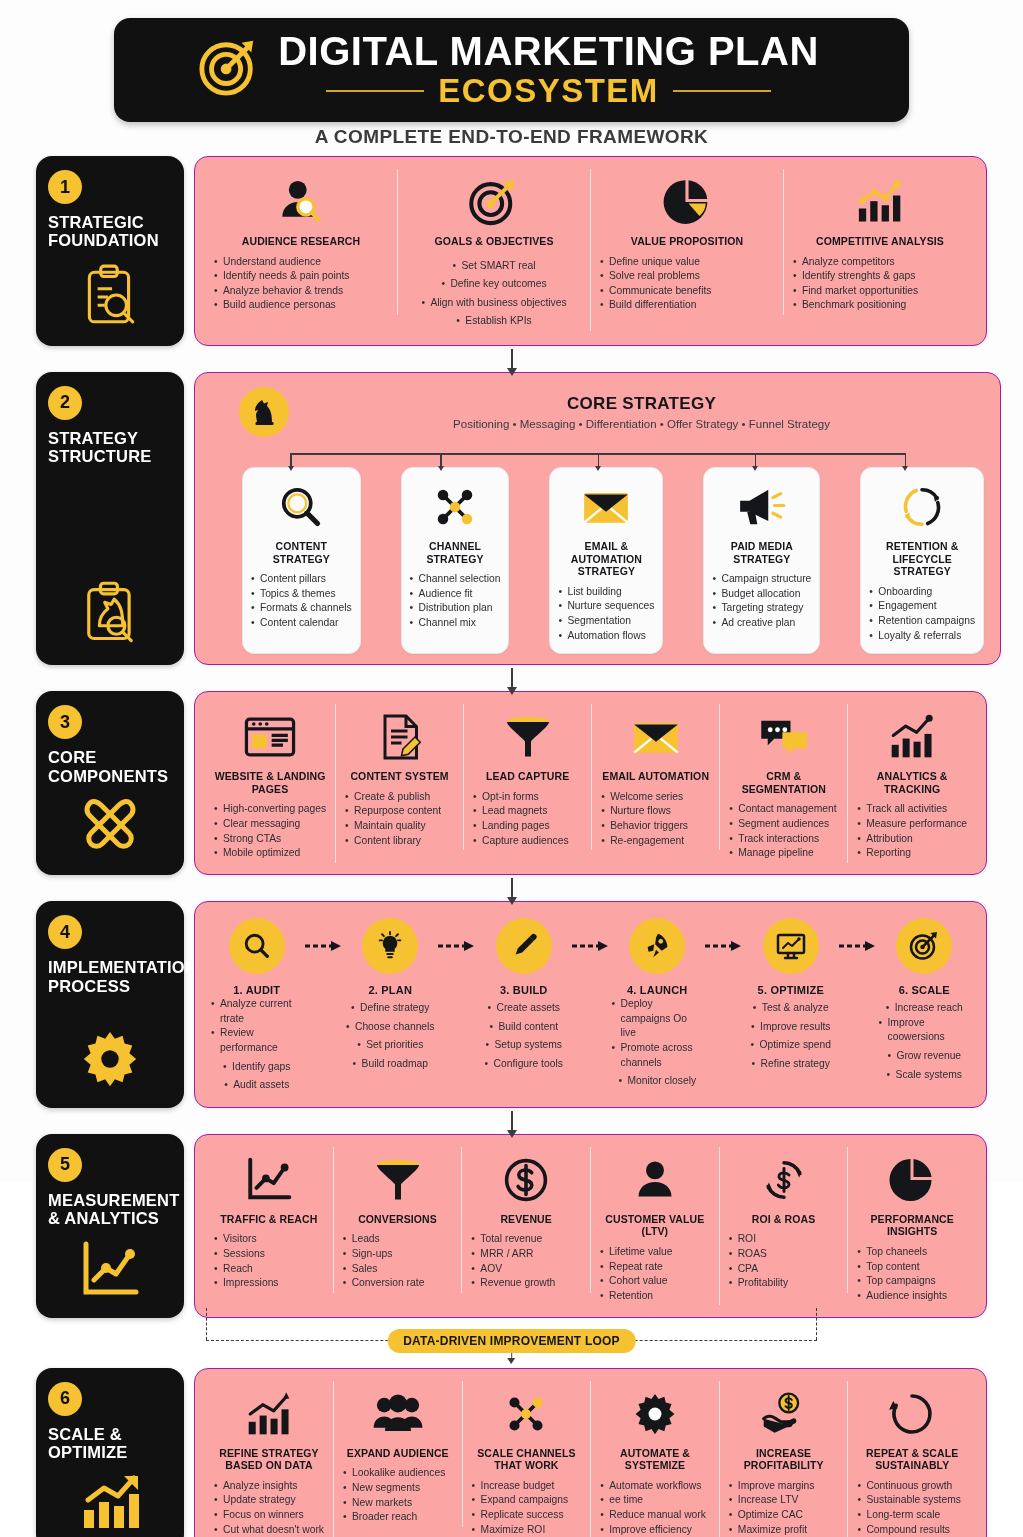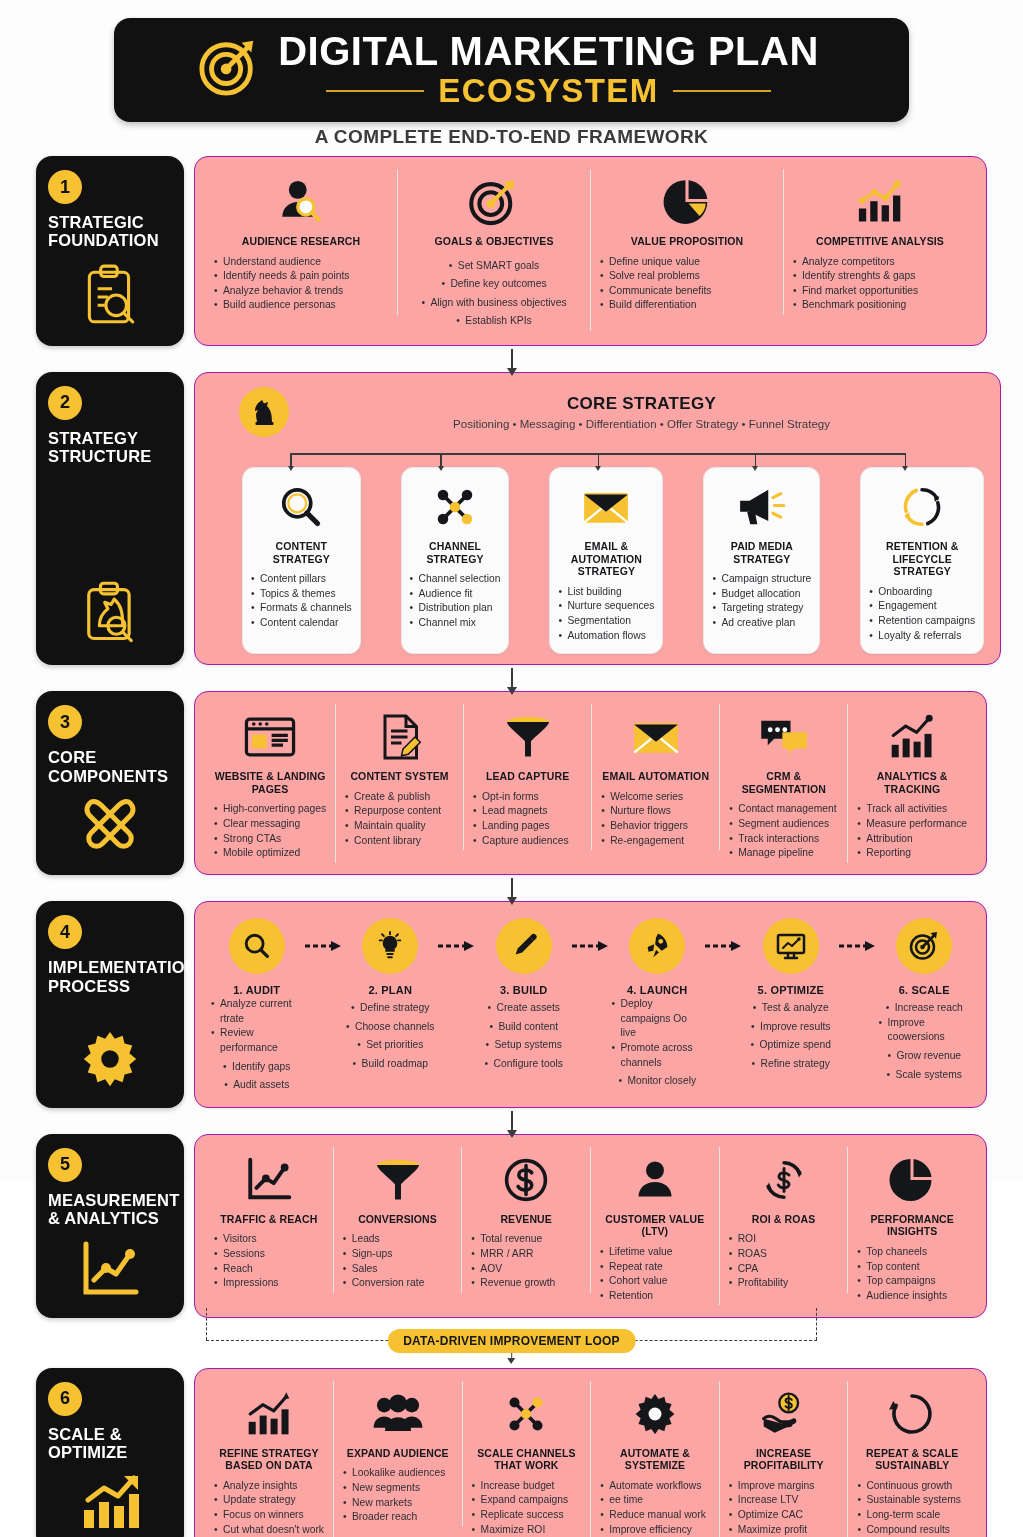--- a/index.html
+++ b/index.html
@@ -347,21 +347,21 @@
             <svg width="52" height="52" viewBox="0 0 64 64">
               <circle cx="28" cy="34" r="24" fill="none" stroke="#15161A" stroke-width="5"></circle>
               <circle cx="28" cy="34" r="14" fill="none" stroke="#15161A" stroke-width="5"></circle>
               <circle cx="28" cy="34" r="5" fill="#F6C232"></circle>
               <path d="M28 34 L52 10" stroke="#F6C232" stroke-width="5" stroke-linecap="round"></path>
               <path d="M44 7 L57 5 L55 18 Z" fill="#F6C232"></path>
             </svg>
           </div>
           <div class="col-title">GOALS &amp; OBJECTIVES</div>
           <div class="bullets center">
-            <div class="bullet">Set SMART goals</div>
+            <div class="bullet">Set SMART real</div>
             <div class="bullet">Define key outcomes</div>
             <div class="bullet">Align with business objectives</div>
             <div class="bullet">Establish KPIs</div>
           </div>
         </div>
         <div class="col">
           <div class="col-icon">
             <svg width="50" height="50" viewBox="0 0 64 64">
               <path d="M30 32V4A28 28 0 1 0 58 32z" fill="#15161A"></path>
               <path d="M34 28V4a28 28 0 0 1 24 24z" fill="#15161A"></path>

